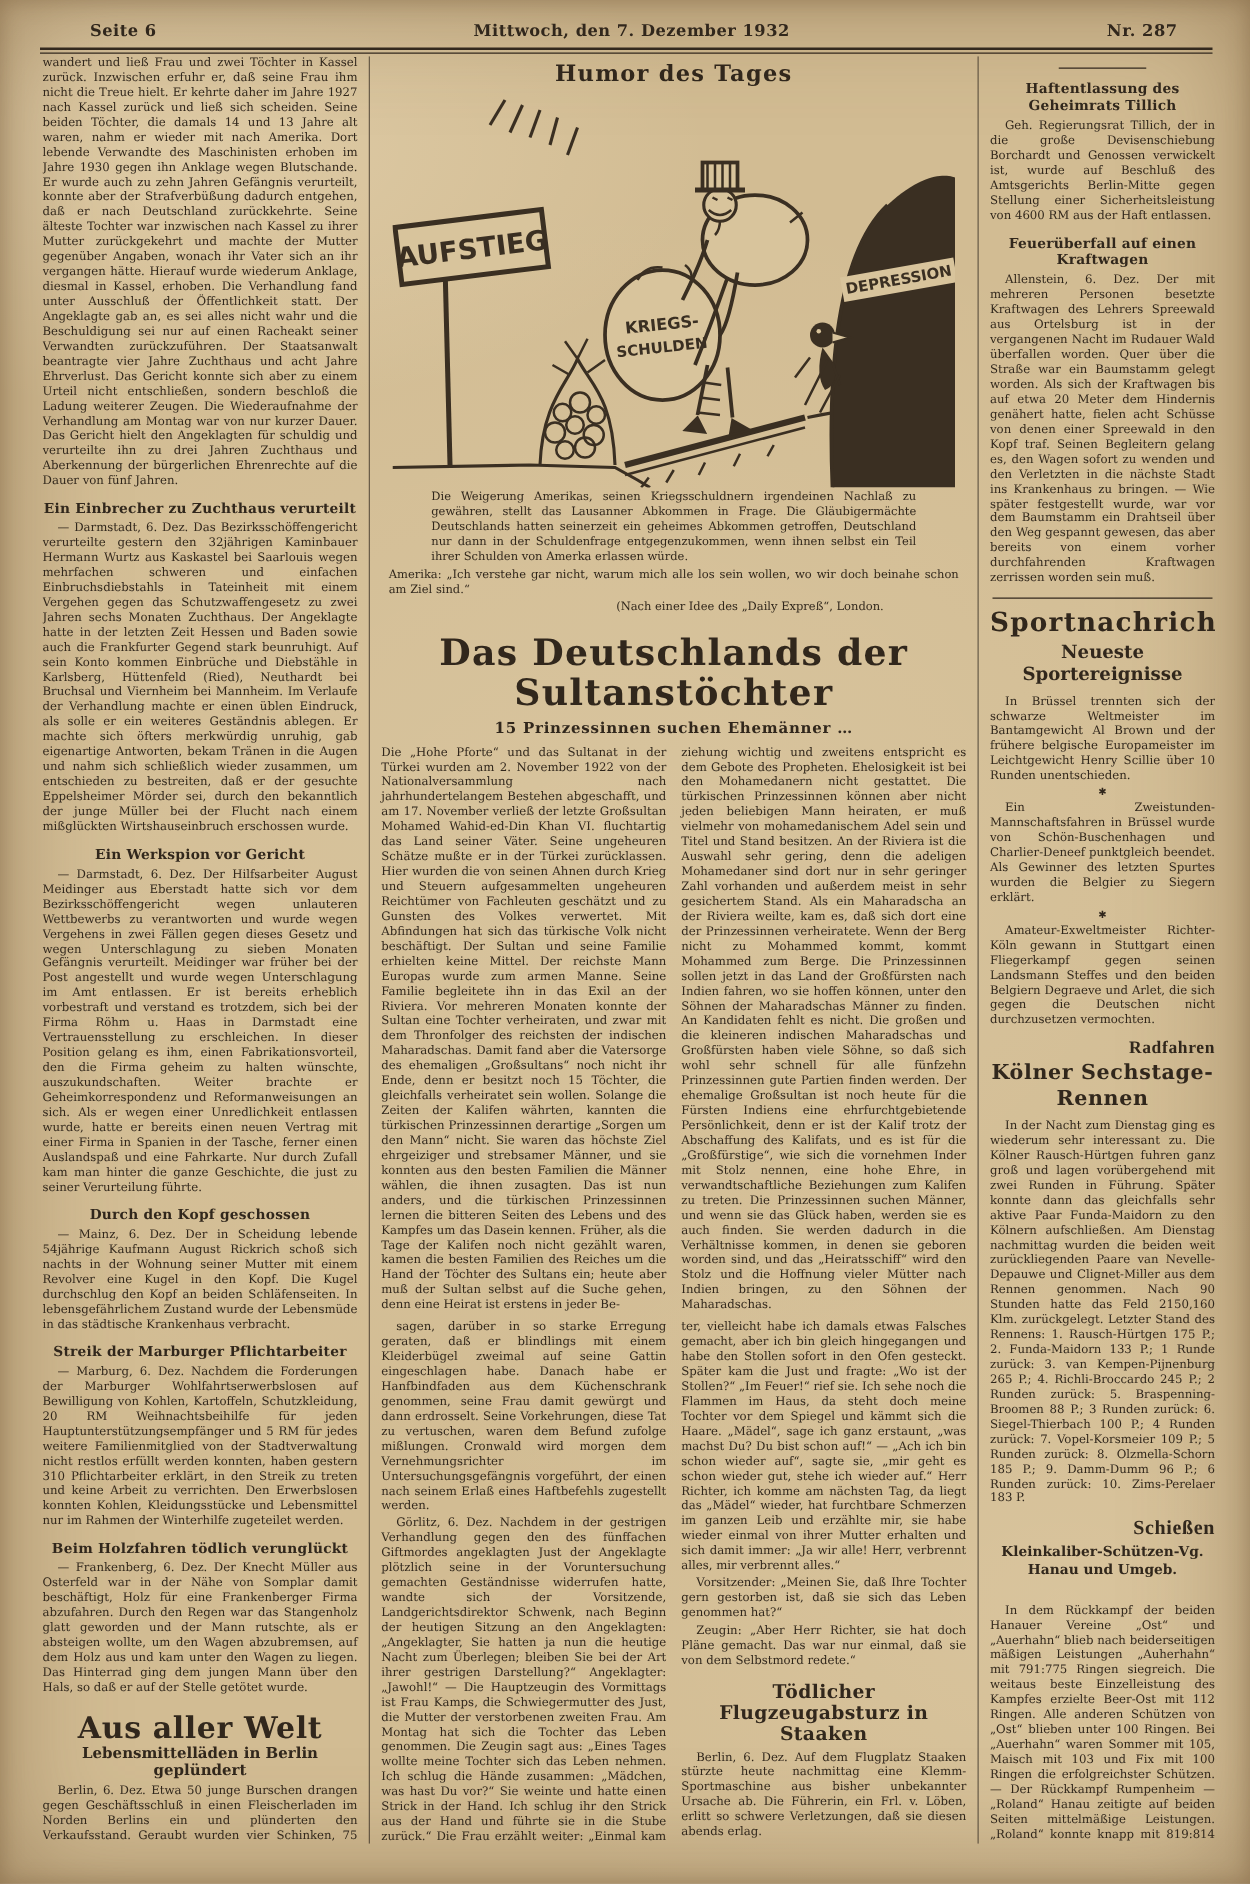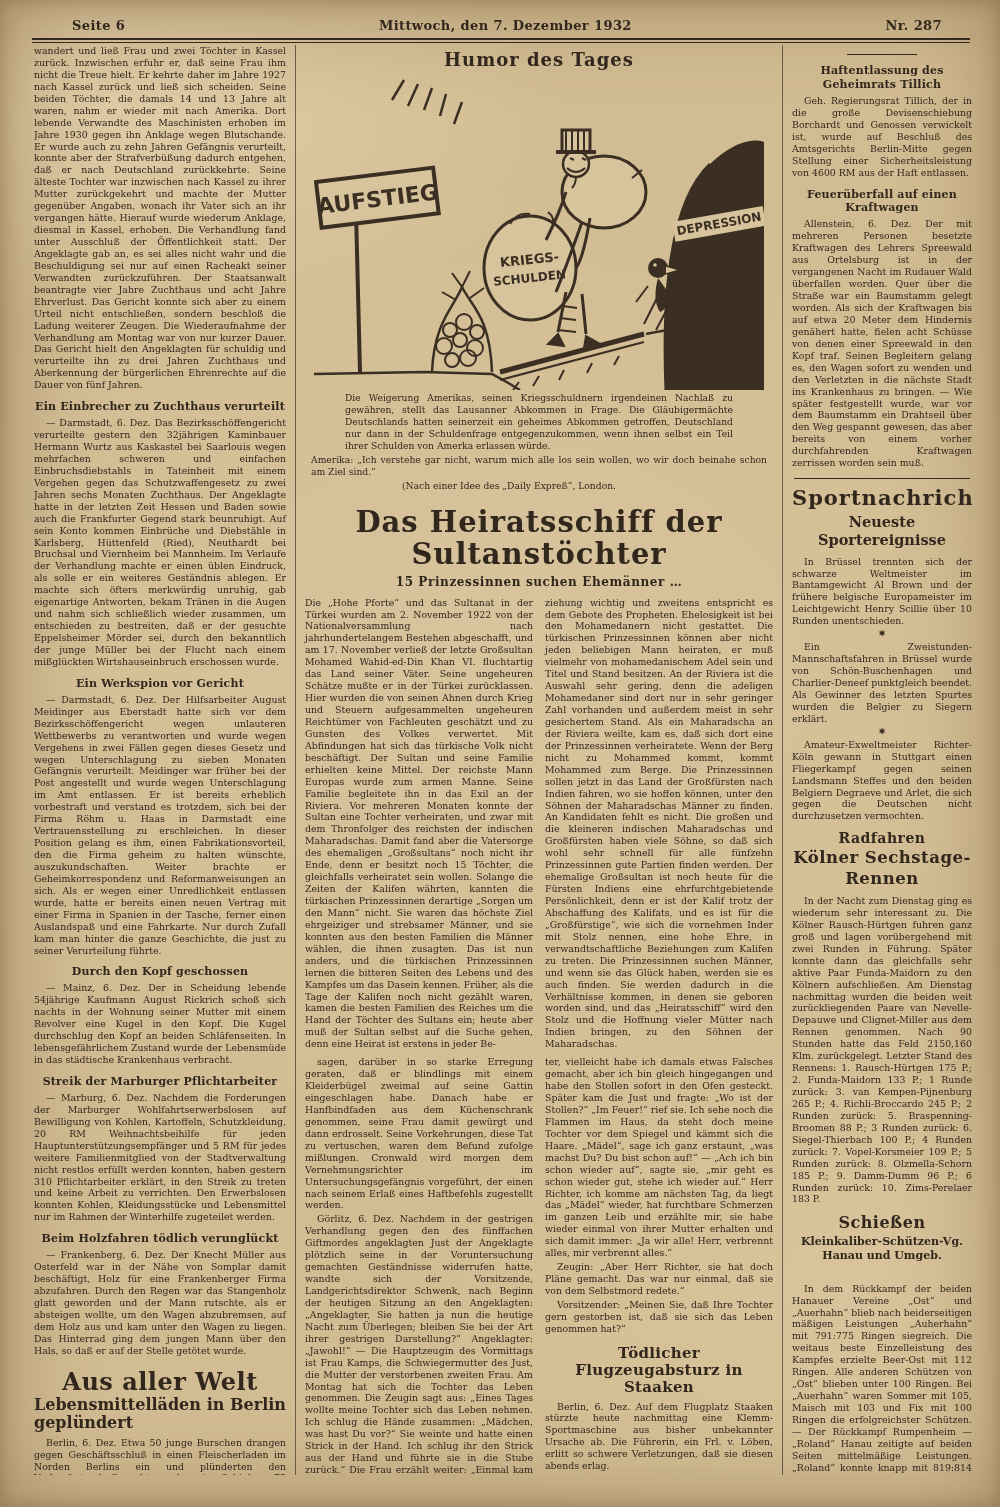--- a/index.html
+++ b/index.html
@@ -21,35 +21,35 @@
   .col{overflow:hidden;}
   .col-left{width:252px;padding-right:9px;border-right:1px solid rgba(51,41,30,.65);}
   .col-center{width:468px;padding:0 9px;border-right:1px solid rgba(51,41,30,.65);}
   .col-right{flex:1;padding-left:9px;}
   p{margin:0 0 2px 0;}
   .body-text{font-size:9.4px;line-height:1.27;text-align:justify;}
   .indent{text-indent:12px;}
   .art-title{font-weight:bold;text-align:center;font-size:11px;margin:9px 0 3px;letter-spacing:.2px;}
   .sub-title{font-weight:bold;text-align:center;font-size:10px;margin:1px 0 20px;}
   .big-1{font-weight:bold;text-align:center;font-size:24px;line-height:1.05;margin:12px 0 0;letter-spacing:.5px;}
-  .big-2{font-weight:bold;font-size:16px;line-height:1.15;margin:2px 0 4px;}
+  .big-2{font-weight:bold;text-align:center;font-size:12px;line-height:1.15;margin:2px 0 4px;}
   .feature-title{font-weight:bold;text-align:center;font-size:29px;line-height:1.12;margin:14px 18px 4px;letter-spacing:1px;}
   .feature-sub{font-weight:bold;text-align:center;font-size:12px;margin:0 0 8px;letter-spacing:.6px;}
   .humor-title{font-weight:bold;text-align:center;font-size:18px;margin:4px 0 2px;letter-spacing:1px;}
   .cap{font-size:9.2px;line-height:1.3;text-align:justify;margin:2px 6px 0 6px;}
   .cap-center{padding:0 34px;}
-  .credit{text-align:center;padding-right:60px;}
+  .credit{text-align:right;padding-right:60px;}
   .subcols{display:flex;gap:12px;}
   .subcol{flex:1;min-width:0;}
   .rule-short{width:70px;border-top:1.5px solid #33291e;margin:9px auto 7px;}
   .rule-full{border-top:1.5px solid #33291e;margin:9px 2px 6px;}
   .sport-sep{text-align:center;font-size:8px;line-height:1;margin:3px 0;}
   .sport-head{font-weight:bold;text-align:center;font-size:21px;margin:6px 0 0;letter-spacing:1px;}
   .sport-sub{font-weight:bold;text-align:center;font-size:14.5px;margin:1px 0 6px;}
-  .sec-head{font-weight:bold;text-align:center;font-size:14px;margin:8px 0 0;letter-spacing:.5px;}
+  .sec-head{font-weight:bold;text-align:right;font-size:14px;margin:8px 0 0;letter-spacing:.5px;font-family:Liberation Serif, serif;}
   .sec-head2{font-weight:bold;text-align:center;font-size:16.5px;margin:0 0 5px;letter-spacing:.5px;}
   .cartoon{margin:2px auto 0;display:block;}
   .headline-3line{font-weight:bold;text-align:center;font-size:17.5px;line-height:1.12;margin:10px 0 5px;letter-spacing:.3px;}
   .headline-2line{font-weight:bold;text-align:center;font-size:15px;line-height:1.15;margin:10px 0 4px;letter-spacing:.3px;}
 </style>
 </head>
 <body>
 
 <div class="page">
 
@@ -179,34 +179,34 @@
             </g>
             <path d="M330 252 l18 -36 M342 258 l16 -30" stroke-width="2"></path>
           </g>
         </g>
       </svg>
 
       <p class="cap cap-center">Die Weigerung Amerikas, seinen Kriegsschuldnern irgendeinen Nachlaß zu gewähren, stellt das Lausanner Abkommen in Frage. Die Gläubigermächte Deutschlands hatten seinerzeit ein geheimes Abkommen getroffen, Deutschland nur dann in der Schuldenfrage entgegenzukommen, wenn ihnen selbst ein Teil ihrer Schulden von Amerka erlassen würde.</p>
       <p class="cap">Amerika: „Ich verstehe gar nicht, warum mich alle los sein wollen, wo wir doch beinahe schon am Ziel sind.“</p>
       <p class="cap credit">(Nach einer Idee des „Daily Expreß“, London.</p>
 
-      <div class="feature-title">Das Heiratsschiff der Sultanstöchter</div>
+      <div class="feature-title">Das Deutschlands der Sultanstöchter</div>
       <div class="feature-sub">15 Prinzessinnen suchen Ehemänner …</div>
 
       <div class="subcols body-text">
         <div class="subcol">
           <p>Die „Hohe Pforte“ und das Sultanat in der Türkei wurden am 2. November 1922 von der Nationalversammlung nach jahrhundertelangem Bestehen abgeschafft, und am 17. November verließ der letzte Großsultan Mohamed Wahid-ed-Din Khan VI. fluchtartig das Land seiner Väter. Seine ungeheuren Schätze mußte er in der Türkei zurücklassen. Hier wurden die von seinen Ahnen durch Krieg und Steuern aufgesammelten ungeheuren Reichtümer von Fachleuten geschätzt und zu Gunsten des Volkes verwertet. Mit Abfindungen hat sich das türkische Volk nicht beschäftigt. Der Sultan und seine Familie erhielten keine Mittel. Der reichste Mann Europas wurde zum armen Manne. Seine Familie begleitete ihn in das Exil an der Riviera. Vor mehreren Monaten konnte der Sultan eine Tochter verheiraten, und zwar mit dem Thronfolger des reichsten der indischen Maharadschas. Damit fand aber die Vatersorge des ehemaligen „Großsultans“ noch nicht ihr Ende, denn er besitzt noch 15 Töchter, die gleichfalls verheiratet sein wollen. Solange die Zeiten der Kalifen währten, kannten die türkischen Prinzessinnen derartige „Sorgen um den Mann“ nicht. Sie waren das höchste Ziel ehrgeiziger und strebsamer Männer, und sie konnten aus den besten Familien die Männer wählen, die ihnen zusagten. Das ist nun anders, und die türkischen Prinzessinnen lernen die bitteren Seiten des Lebens und des Kampfes um das Dasein kennen. Früher, als die Tage der Kalifen noch nicht gezählt waren, kamen die besten Familien des Reiches um die Hand der Töchter des Sultans ein; heute aber muß der Sultan selbst auf die Suche gehen, denn eine Heirat ist erstens in jeder Be-</p>
           <p class="indent" style="margin-top:6px">sagen, darüber in so starke Erregung geraten, daß er blindlings mit einem Kleiderbügel zweimal auf seine Gattin eingeschlagen habe. Danach habe er Hanfbindfaden aus dem Küchenschrank genommen, seine Frau damit gewürgt und dann erdrosselt. Seine Vorkehrungen, diese Tat zu vertuschen, waren dem Befund zufolge mißlungen. Cronwald wird morgen dem Vernehmungsrichter im Untersuchungsgefängnis vorgeführt, der einen nach seinem Erlaß eines Haftbefehls zugestellt werden.</p>
           <p class="indent">Görlitz, 6. Dez. Nachdem in der gestrigen Verhandlung gegen den des fünffachen Giftmordes angeklagten Just der Angeklagte plötzlich seine in der Voruntersuchung gemachten Geständnisse widerrufen hatte, wandte sich der Vorsitzende, Landgerichtsdirektor Schwenk, nach Beginn der heutigen Sitzung an den Angeklagten: „Angeklagter, Sie hatten ja nun die heutige Nacht zum Überlegen; bleiben Sie bei der Art ihrer gestrigen Darstellung?“ Angeklagter: „Jawohl!“ — Die Hauptzeugin des Vormittags ist Frau Kamps, die Schwiegermutter des Just, die Mutter der verstorbenen zweiten Frau. Am Montag hat sich die Tochter das Leben genommen. Die Zeugin sagt aus: „Eines Tages wollte meine Tochter sich das Leben nehmen. Ich schlug die Hände zusammen: „Mädchen, was hast Du vor?“ Sie weinte und hatte einen Strick in der Hand. Ich schlug ihr den Strick aus der Hand und führte sie in die Stube zurück.“ Die Frau erzählt weiter: „Einmal kam ich in die Stube, da sagte meine Tochter: „Denke mal Mutter, ich habe einen Stollen gebacken und der Stollen ist mir so übel geraten, daß ihn niemand essen kann.“ „Hast Du ihn fortgeworfen?“ fragte ich. „Nein“, sagte sie, „ich habe ihn aufgehoben.“ Da sagte ich: „Herr Rich-</p>
         </div>
         <div class="subcol">
           <p>ziehung wichtig und zweitens entspricht es dem Gebote des Propheten. Ehelosigkeit ist bei den Mohamedanern nicht gestattet. Die türkischen Prinzessinnen können aber nicht jeden beliebigen Mann heiraten, er muß vielmehr von mohamedanischem Adel sein und Titel und Stand besitzen. An der Riviera ist die Auswahl sehr gering, denn die adeligen Mohamedaner sind dort nur in sehr geringer Zahl vorhanden und außerdem meist in sehr gesichertem Stand. Als ein Maharadscha an der Riviera weilte, kam es, daß sich dort eine der Prinzessinnen verheiratete. Wenn der Berg nicht zu Mohammed kommt, kommt Mohammed zum Berge. Die Prinzessinnen sollen jetzt in das Land der Großfürsten nach Indien fahren, wo sie hoffen können, unter den Söhnen der Maharadschas Männer zu finden. An Kandidaten fehlt es nicht. Die großen und die kleineren indischen Maharadschas und Großfürsten haben viele Söhne, so daß sich wohl sehr schnell für alle fünfzehn Prinzessinnen gute Partien finden werden. Der ehemalige Großsultan ist noch heute für die Fürsten Indiens eine ehrfurchtgebietende Persönlichkeit, denn er ist der Kalif trotz der Abschaffung des Kalifats, und es ist für die „Großfürstige“, wie sich die vornehmen Inder mit Stolz nennen, eine hohe Ehre, in verwandtschaftliche Beziehungen zum Kalifen zu treten. Die Prinzessinnen suchen Männer, und wenn sie das Glück haben, werden sie es auch finden. Sie werden dadurch in die Verhältnisse kommen, in denen sie geboren worden sind, und das „Heiratsschiff“ wird den Stolz und die Hoffnung vieler Mütter nach Indien bringen, zu den Söhnen der Maharadschas.</p>
           <p style="margin-top:6px">ter, vielleicht habe ich damals etwas Falsches gemacht, aber ich bin gleich hingegangen und habe den Stollen sofort in den Ofen gesteckt. Später kam die Just und fragte: „Wo ist der Stollen?“ „Im Feuer!“ rief sie. Ich sehe noch die Flammen im Haus, da steht doch meine Tochter vor dem Spiegel und kämmt sich die Haare. „Mädel“, sage ich ganz erstaunt, „was machst Du? Du bist schon auf!“ — „Ach ich bin schon wieder auf“, sagte sie, „mir geht es schon wieder gut, stehe ich wieder auf.“ Herr Richter, ich komme am nächsten Tag, da liegt das „Mädel“ wieder, hat furchtbare Schmerzen im ganzen Leib und erzählte mir, sie habe wieder einmal von ihrer Mutter erhalten und sich damit immer: „Ja wir alle! Herr, verbrennt alles, mir verbrennt alles.“</p>
+          <p class="indent">Vorsitzender: „Meinen Sie, daß Ihre Tochter gern gestorben ist, daß sie sich das Leben genommen hat?“</p>
           <p class="indent">Zeugin: „Aber Herr Richter, sie hat doch Pläne gemacht. Das war nur einmal, daß sie von dem Selbstmord redete.“</p>
-          <p class="indent">Vorsitzender: „Meinen Sie, daß Ihre Tochter gern gestorben ist, daß sie sich das Leben genommen hat?“</p>
           <div class="headline-2line">Tödlicher Flugzeugabsturz in Staaken</div>
           <p class="indent">Berlin, 6. Dez. Auf dem Flugplatz Staaken stürzte heute nachmittag eine Klemm-Sportmaschine aus bisher unbekannter Ursache ab. Die Führerin, ein Frl. v. Löben, erlitt so schwere Verletzungen, daß sie diesen abends erlag.</p>
 
         </div>
       </div>
     </div>
 
     <div class="col col-right body-text">
       <div class="rule-short"></div>
 

